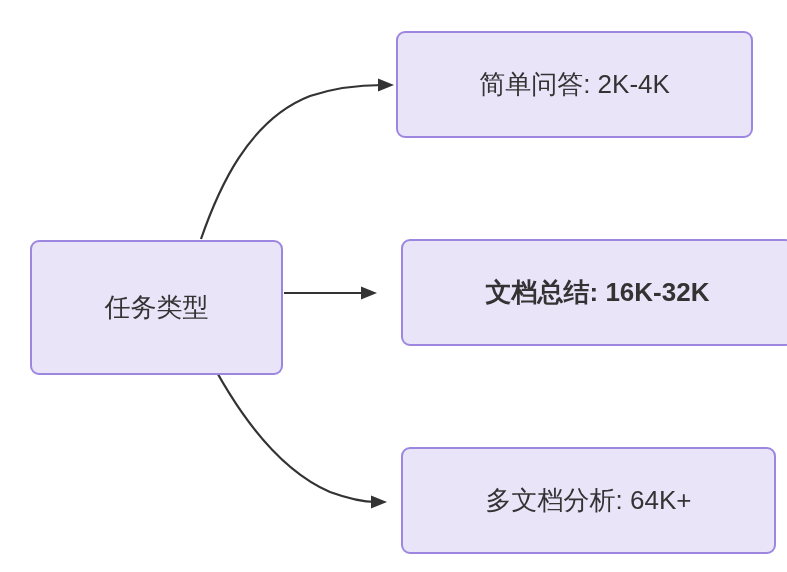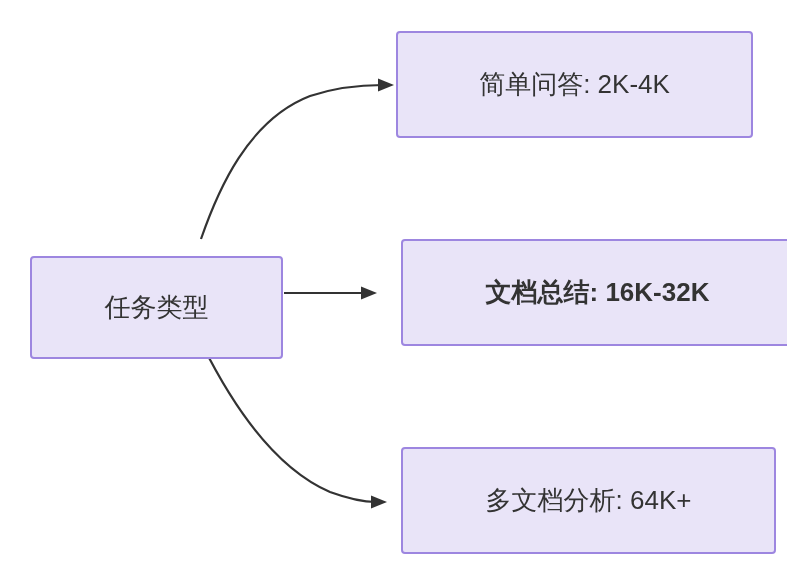--- a/index.html
+++ b/index.html
@@ -26,40 +26,40 @@
     top: 0;
     width: 787px;
     height: 572px;
     pointer-events: none;
   }
   .node {
     position: absolute;
     box-sizing: border-box;
     background: #e9e4f8;
     border: 2px solid #9d86e0;
-    border-radius: 4px;
+    border-radius: 9px;
     display: flex;
     align-items: center;
     justify-content: center;
     z-index: 2;
   }
   .node-label {
     font-size: 26px;
     line-height: 1.2;
     color: #333333;
     white-space: nowrap;
     letter-spacing: 0px;
     text-align: center;
   }
   
   #node-root {
     left: 30px;
-    top: 256px;
+    top: 240px;
     width: 253px;
-    height: 103px;
+    height: 135px;
   }
   
   #node-simple-qa {
     left: 396px;
     top: 31px;
     width: 357px;
     height: 107px;
   }
   
   #node-doc-summary {

